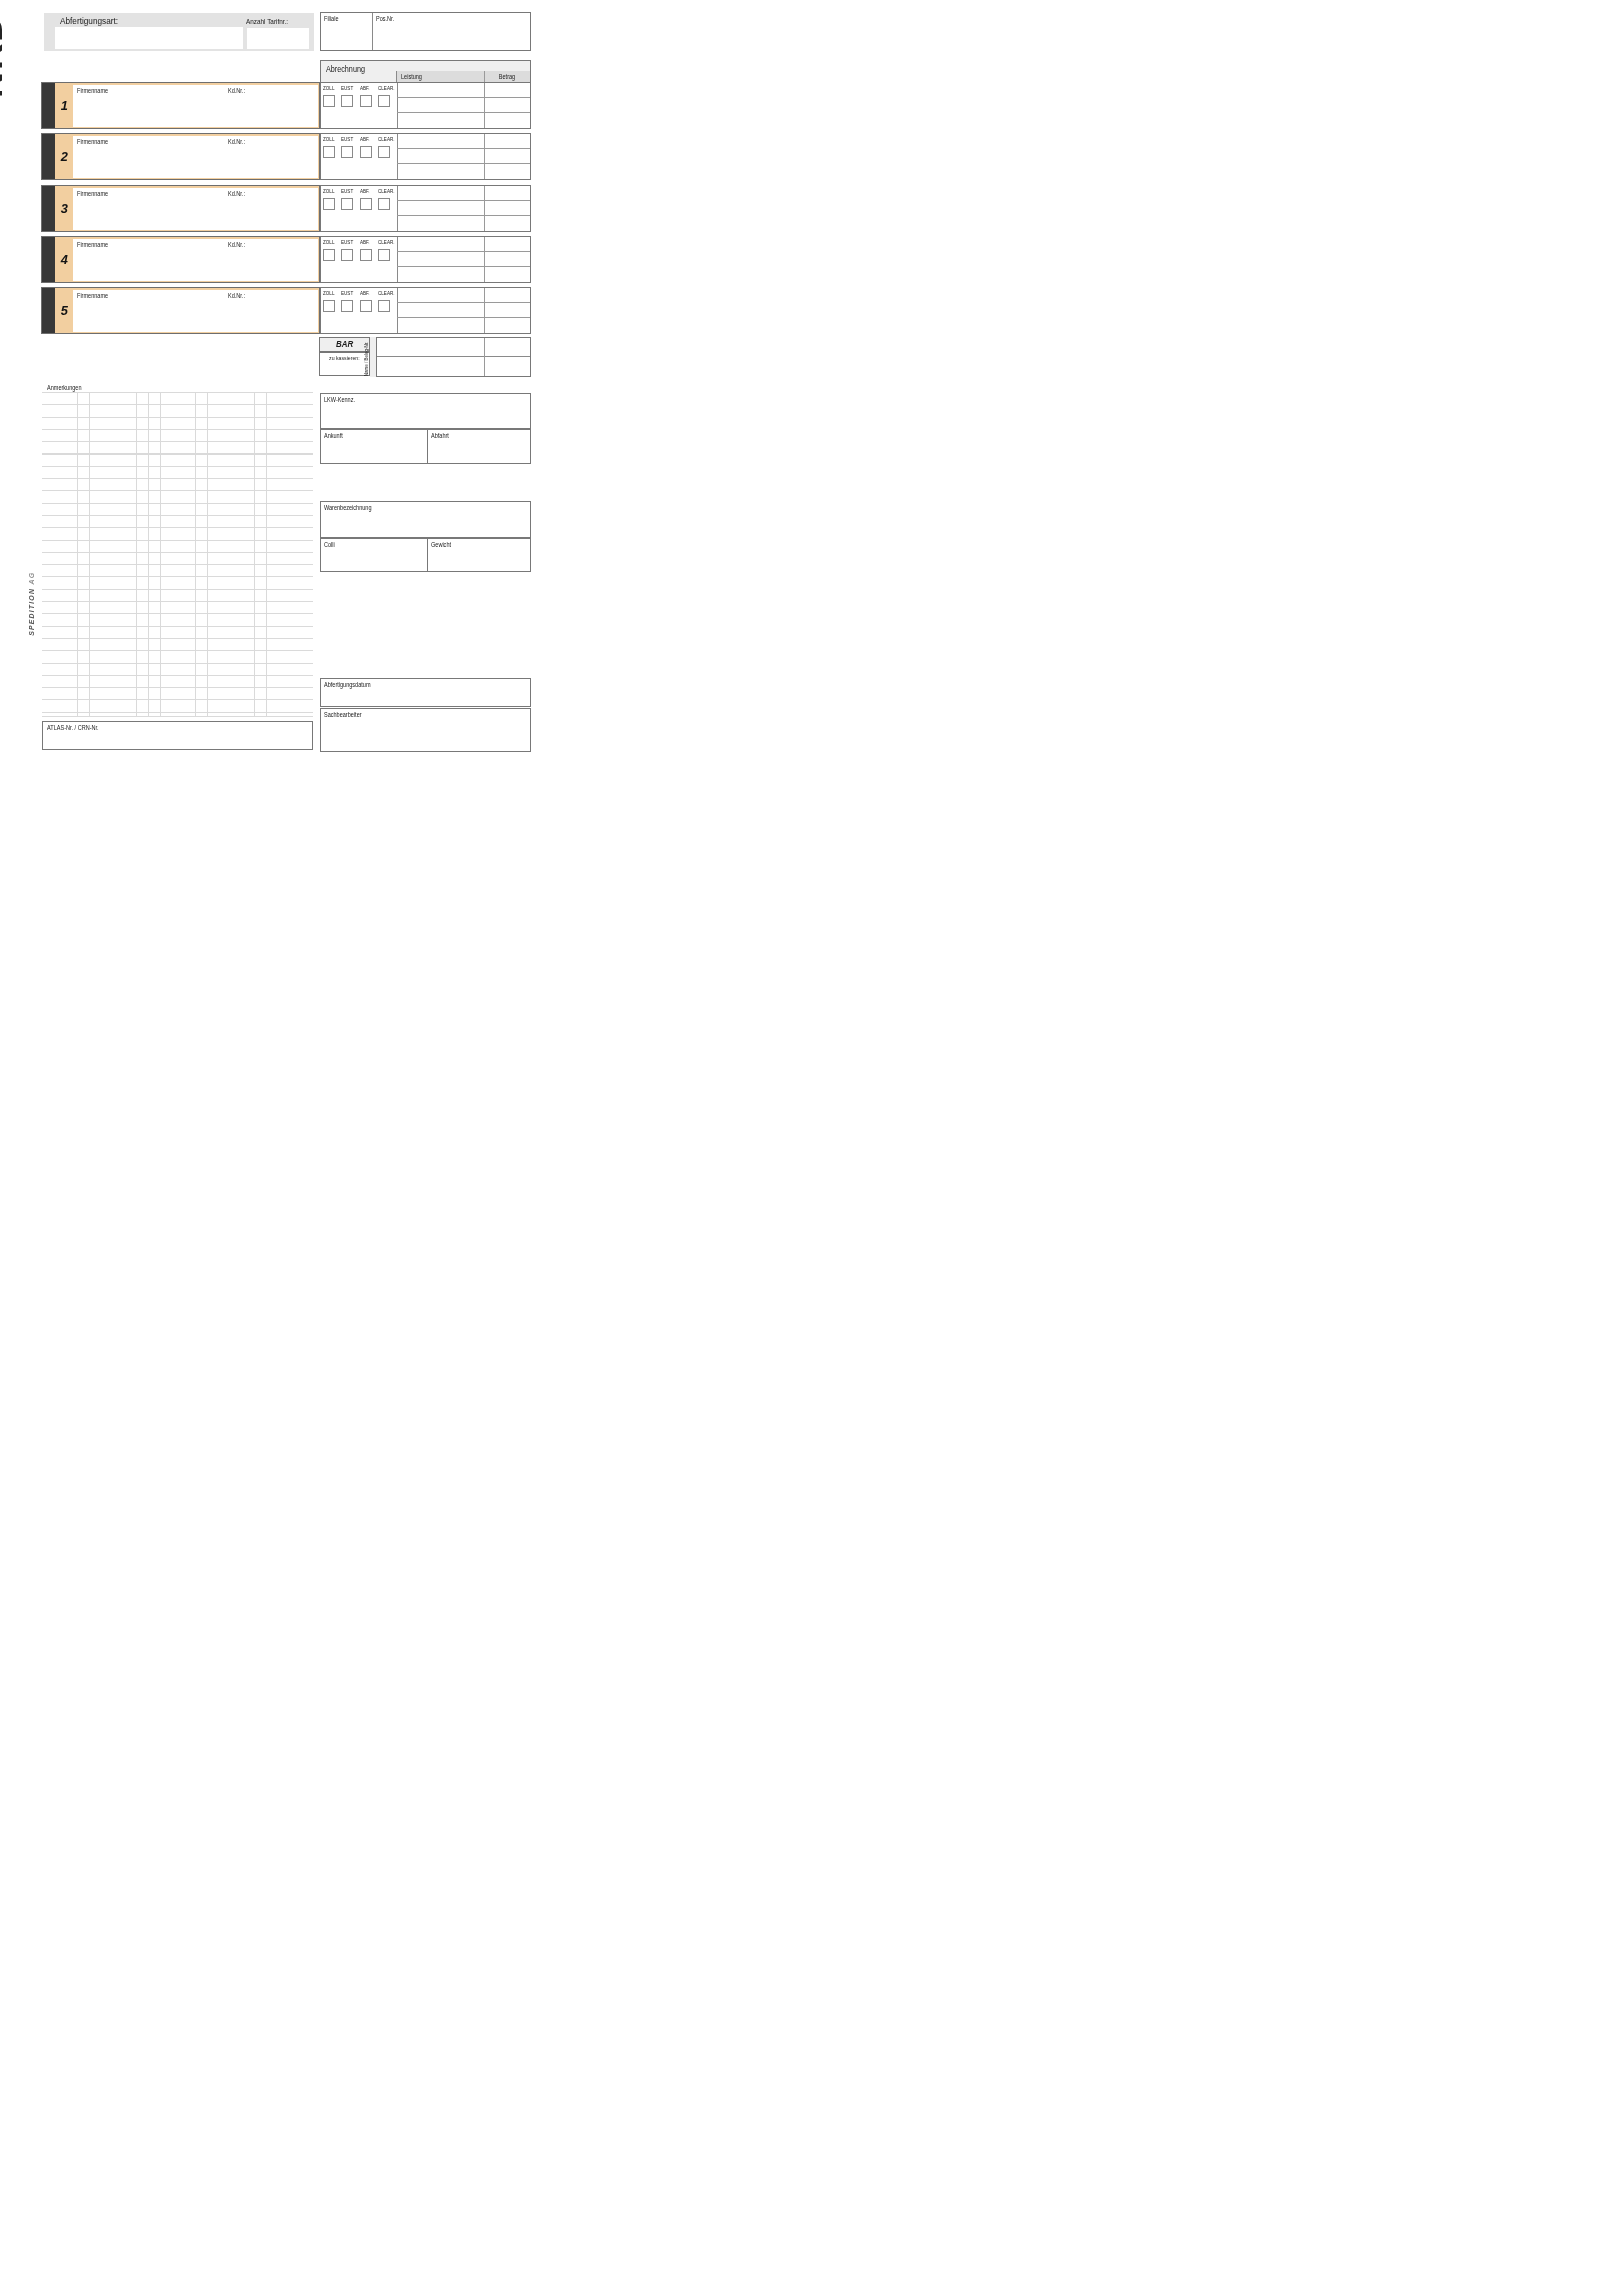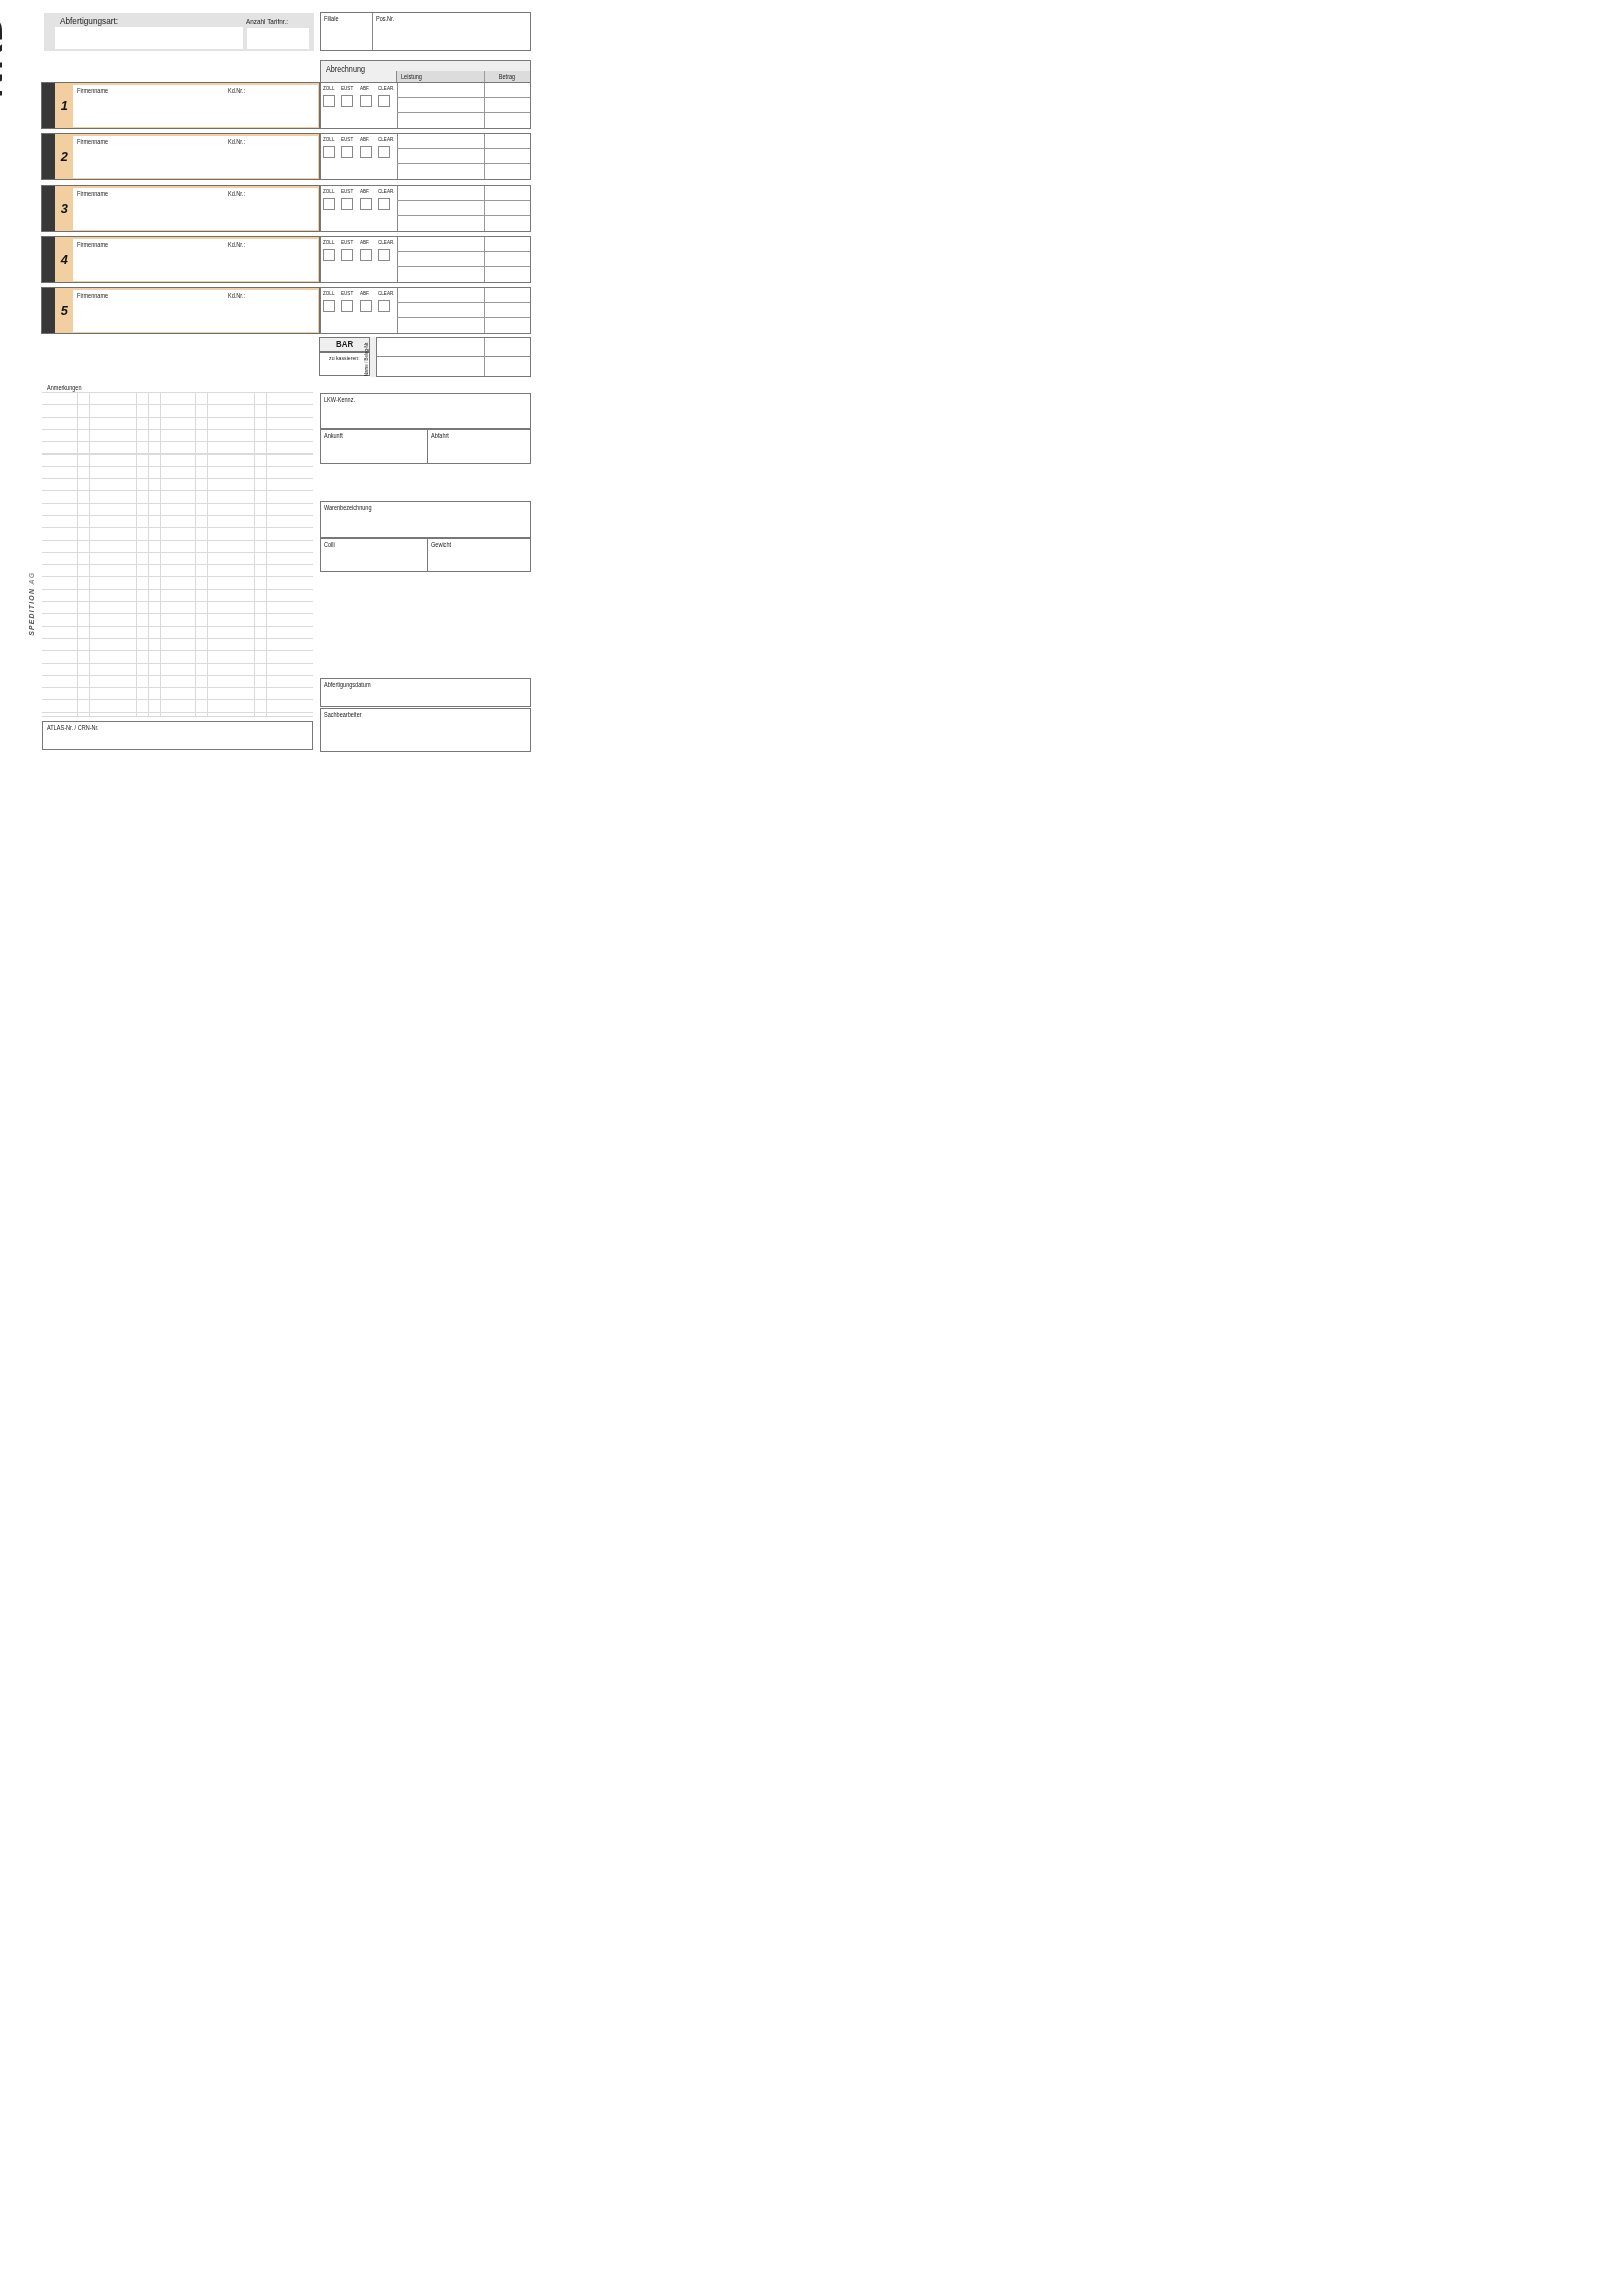--- a/index.html
+++ b/index.html
@@ -50,21 +50,21 @@
           border:1.2px solid #787878; background:#fff; }
   .rsec .cdiv { position:absolute; left:76px; top:0; bottom:0; width:0.7px; background:#8a8a8a; }
   .rsec .lvd  { position:absolute; left:163px; top:0; bottom:0; width:0.7px; background:#9a9a9a; }
   .rsec .hd   { position:absolute; left:76px; right:0; height:0.7px; background:#9a9a9a; }
   .cbl { position:absolute; top:2px; font-size:5.2px; transform:scaleX(0.88); transform-origin:0 0; }
   .cb  { position:absolute; top:11.8px; width:12.3px; height:12.3px; box-sizing:border-box;
          border:1.2px solid #8a8a8a; background:#fff; }
 
   
   .barbox { position:absolute; left:319px; top:337px; width:51px; height:15px; box-sizing:border-box;
-            border:1px solid #767676; background:#EFEFEF; text-align:center; }
+            border:1px solid #767676; background:#EFEFEF; text-align:center;font-style:italic; }
   .barbox .t { font-size:8.8px; font-weight:bold; line-height:13.2px; display:inline-block; transform:scaleX(0.9); }
   .kassbox { position:absolute; left:319px; top:352px; width:51px; height:24px; box-sizing:border-box;
              border:1.2px solid #767676; background:#fff; text-align:center; }
   .kassbox .t { font-size:5.9px; line-height:10.8px; display:inline-block; transform:scaleX(0.88); }
   .nbstrip { position:absolute; left:370px; top:337px; width:6.4px; height:40px; background:#EFEFEF; }
   .barcells { position:absolute; left:376px; top:337px; width:155px; height:40px; box-sizing:border-box;
               border:1.2px solid #787878; background:#fff; }
   .barcells .hd { position:absolute; left:0; right:0; top:18px; height:1px; background:#8a8a8a; }
   .barcells .vd { position:absolute; left:107px; top:0; bottom:0; width:0.7px; background:#9a9a9a; }
 

